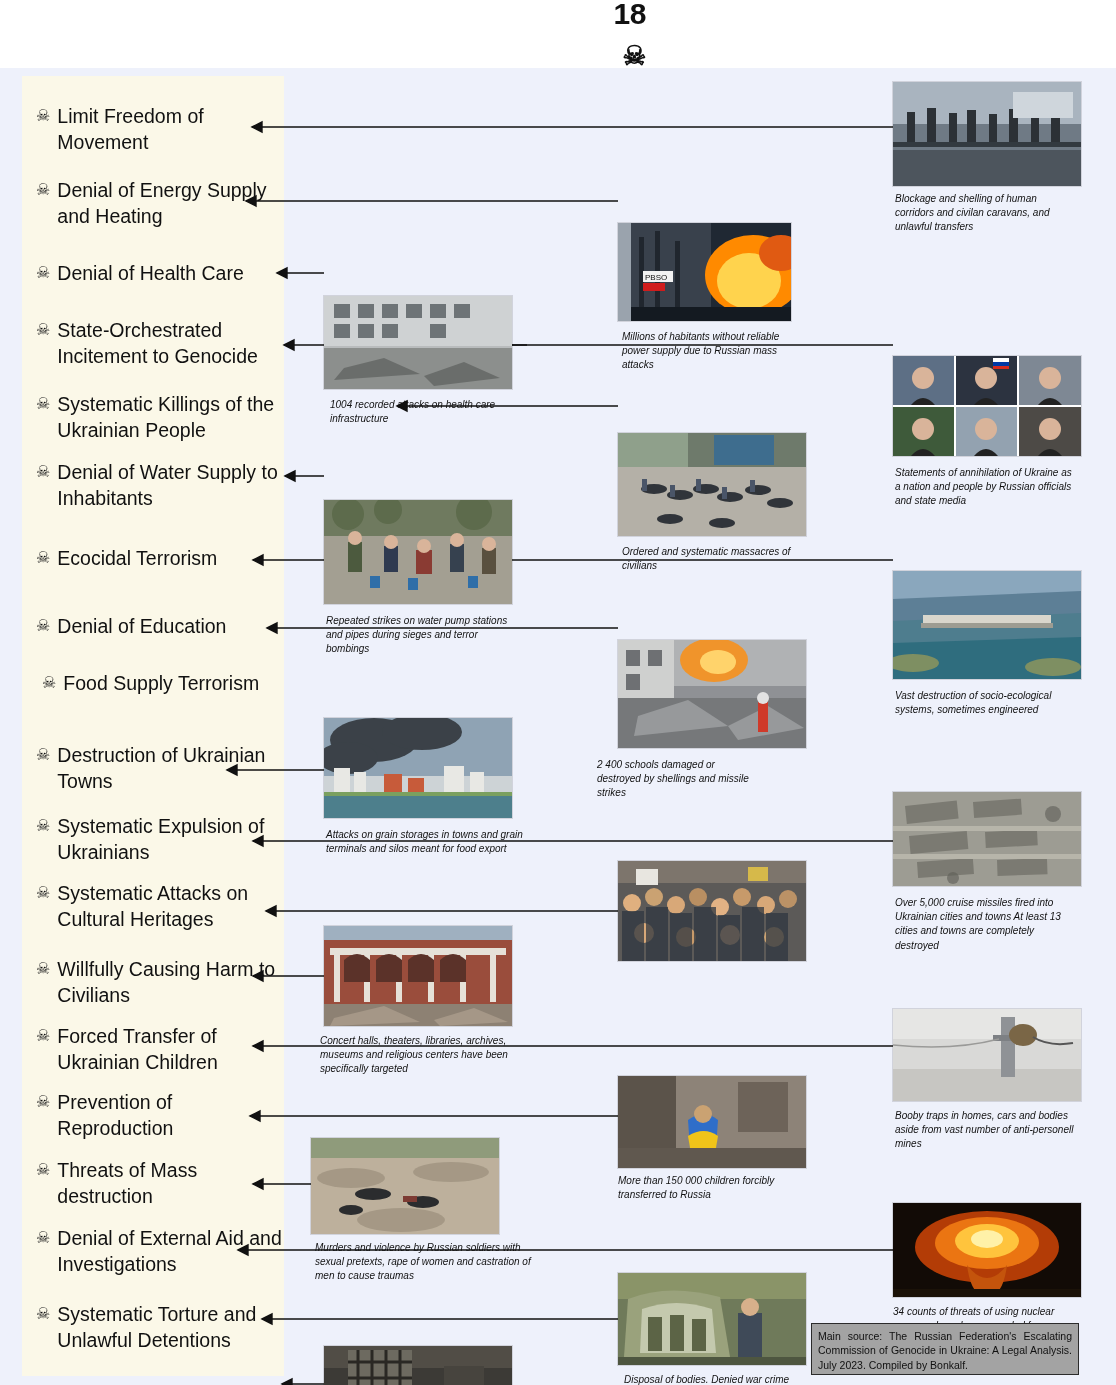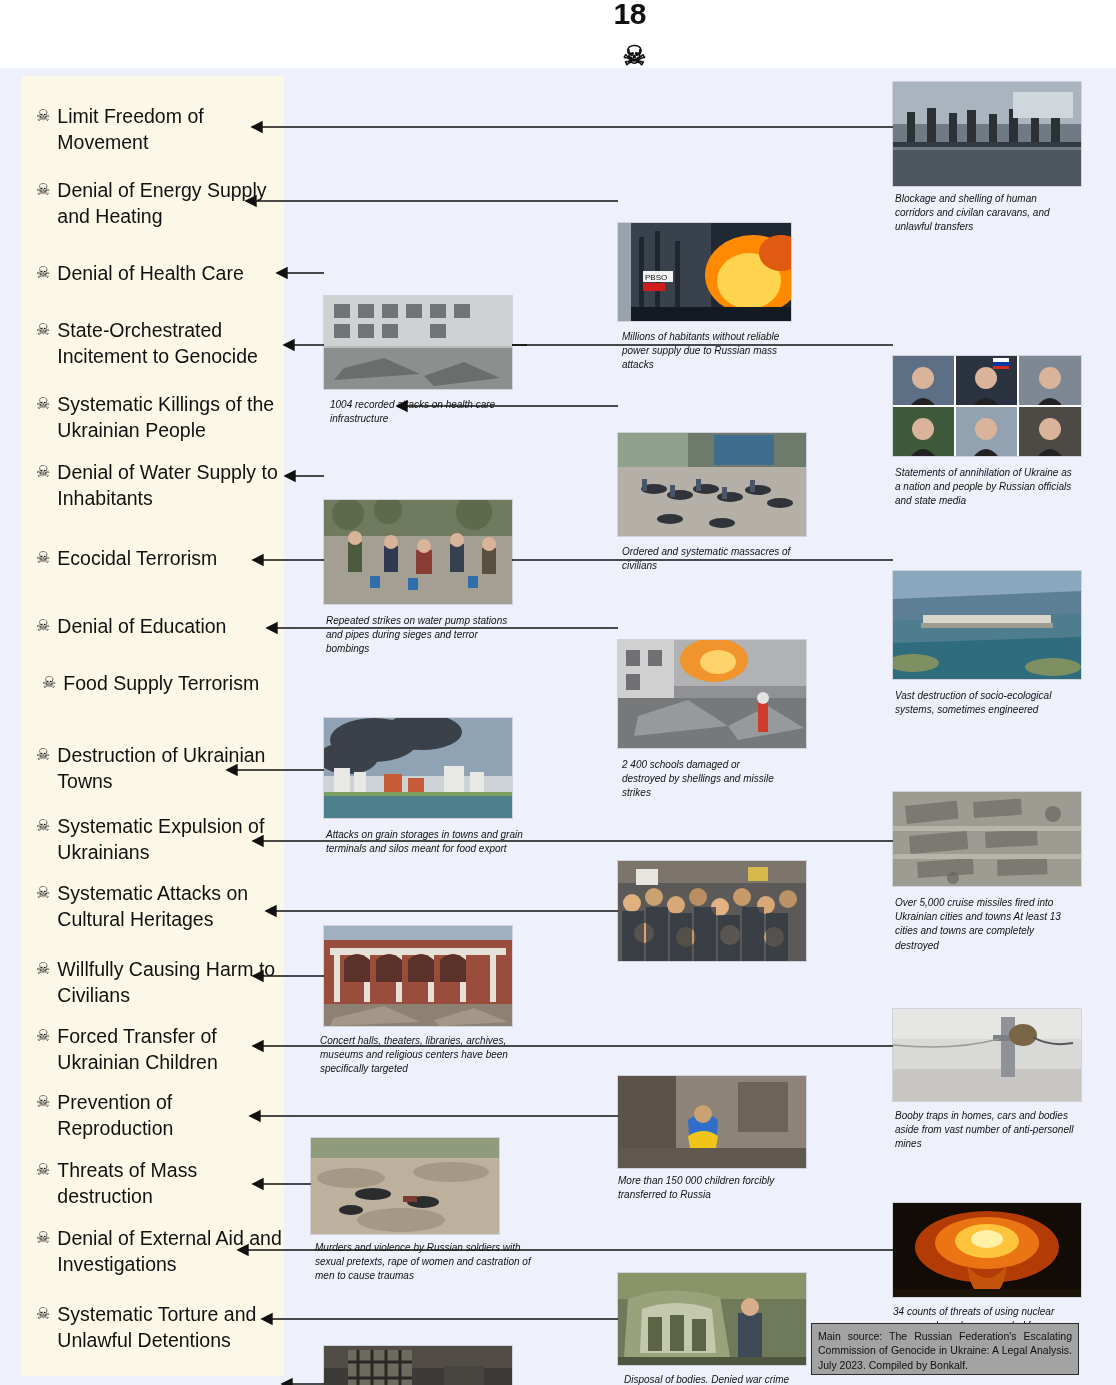--- a/index.html
+++ b/index.html
@@ -581,21 +581,21 @@
     </svg>
   </div>
 
   <div class="cap" style="left:895px;top:124px;width:172px;">Blockage and shelling of human corridors and civilan caravans, and unlawful transfers</div>
   <div class="cap" style="left:622px;top:262px;width:185px;">Millions of habitants without reliable power supply due to Russian mass attacks</div>
   <div class="cap" style="left:330px;top:330px;width:180px;">1004 recorded attacks on health care infrastructure</div>
   <div class="cap" style="left:895px;top:398px;width:182px;">Statements of annihilation of Ukraine as a nation and people by Russian officials and state media</div>
   <div class="cap" style="left:622px;top:477px;width:178px;">Ordered and systematic massacres of civilians</div>
   <div class="cap" style="left:326px;top:546px;width:196px;">Repeated strikes on water pump stations and pipes during sieges and terror bombings</div>
   <div class="cap" style="left:895px;top:621px;width:182px;">Vast destruction of socio-ecological systems, sometimes engineered</div>
-  <div class="cap" style="left:622px;top:690px;width:160px;">2 400 schools damaged or destroyed by shellings and missile strikes</div>
+  <div class="cap" style="left:597px;top:690px;width:160px;">2 400 schools damaged or destroyed by shellings and missile strikes</div>
   <div class="cap" style="left:326px;top:760px;width:220px;">Attacks on grain storages in towns and grain terminals and silos meant for food export</div>
   <div class="cap" style="left:895px;top:828px;width:184px;">Over 5,000 cruise missiles fired into Ukrainian cities and towns At least 13 cities and towns are completely destroyed</div>
   <div class="cap" style="left:320px;top:966px;width:204px;">Concert halls, theaters, libraries, archives, museums and religious centers have been specifically targeted</div>
   <div class="cap" style="left:895px;top:1041px;width:186px;">Booby traps in homes, cars and bodies aside from vast number of anti-personell mines</div>
   <div class="cap" style="left:618px;top:1106px;width:182px;">More than 150 000 children forcibly transferred to Russia</div>
   <div class="cap" style="left:315px;top:1173px;width:226px;">Murders and violence by Russian soldiers with sexual pretexts, rape of women and castration of men to cause traumas</div>
   <div class="cap" style="left:893px;top:1237px;width:188px;">34 counts of threats of using nuclear weapons have been recorded from Russian officials to cause mental harm on Ukrainians</div>
   <div class="cap" style="left:624px;top:1305px;width:180px;">Disposal of bodies. Denied war crime Investigations. Denied access of NGOs</div>
 
   <div class="source">Main source: The Russian Federation's Escalating Commission of Genocide in Ukraine: A Legal Analysis. July 2023. Compiled by Bonkalf.</div>

